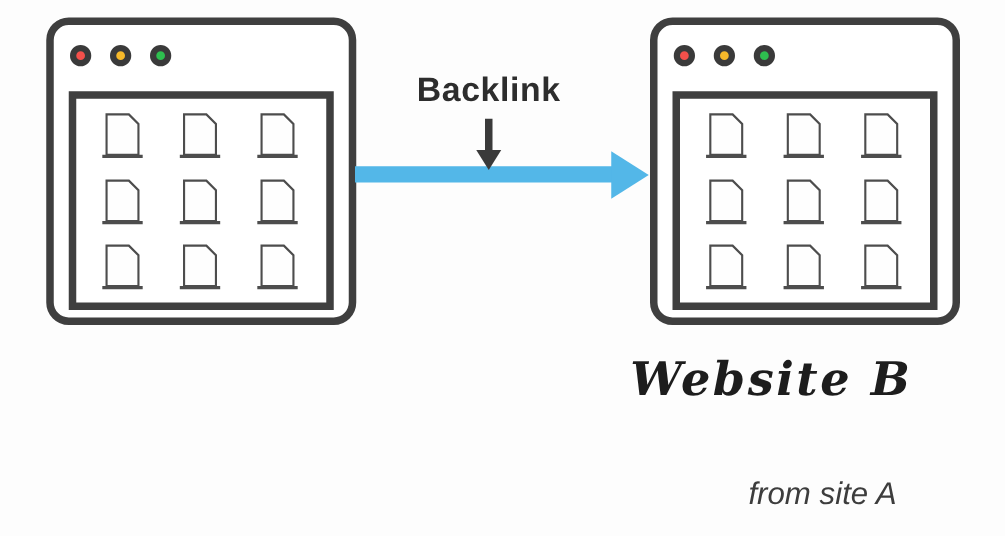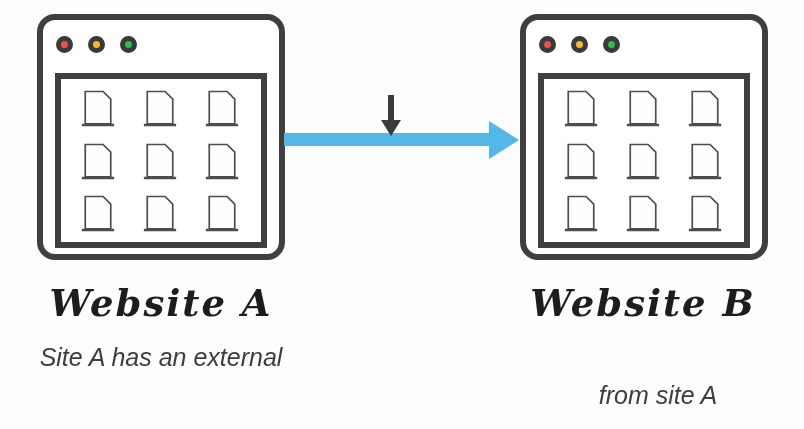--- a/index.html
+++ b/index.html
@@ -45,21 +45,21 @@
     font-size:27px;font-weight:bold;color:#2d2d2d;letter-spacing:0.5px;}
   .down-shaft{position:absolute;left:388px;top:95px;width:6px;height:26px;background:var(--arrow-dark);z-index:2;}
   .down-head{position:absolute;left:381px;top:120px;width:0;height:0;z-index:2;
     border-top:16px solid var(--arrow-dark);border-left:10px solid transparent;border-right:10px solid transparent;}
 
   
   .site-title{position:absolute;top:281px;width:250px;text-align:center;
     font-family:"DejaVu Serif",serif;font-style:italic;font-weight:bold;
     font-size:37px;color:var(--text-dark);letter-spacing:2px;}
   .site-title.t-a{left:36px;}
-  .site-title.t-b{left:518px;text-align:center;}
+  .site-title.t-b{left:492px;text-align:center;}
   .caption{position:absolute;width:292px;text-align:center;font-style:italic;
     font-size:25px;line-height:32px;color:var(--text-caption);}
   .caption.c-a{left:15px;top:341px;}
   .caption.c-b{left:512px;top:347px;}
 </style>
 </head>
 <body>
 
 <div class="stage">
 
@@ -120,20 +120,21 @@
         </div>
         <div class="page">
           <svg viewBox="0 0 40 46">
             <path d="M5 3 H26 L35 12 V41 H5 Z" fill="#fefefe" stroke="#4d4d4d" stroke-width="2"></path>
             <line x1="1" y1="42.5" x2="39" y2="42.5" stroke="#4d4d4d" stroke-width="3"></line>
           </svg>
         </div>
       </div>
   </div>
 
+  <div class="backlink-label">Backlink</div>
   <div class="down-shaft"></div>
   <div class="down-head"></div>
   <div class="blk-shaft"></div>
   <div class="blk-head"></div>
 
   <div class="browser win-b">
     <div class="lights">
       <div class="dot red"></div>
       <div class="dot yellow"></div>
       <div class="dot green"></div>
@@ -189,24 +190,23 @@
         </div>
         <div class="page">
           <svg viewBox="0 0 40 46">
             <path d="M5 3 H26 L35 12 V41 H5 Z" fill="#fefefe" stroke="#4d4d4d" stroke-width="2"></path>
             <line x1="1" y1="42.5" x2="39" y2="42.5" stroke="#4d4d4d" stroke-width="3"></line>
           </svg>
         </div>
       </div>
   </div>
 
-  <div class="site-title t-a">Website A</div>
   <div class="site-title t-b">Website B</div>
 
   <div class="caption c-a">
-    <span>Site A has an external</span><br>
+    <br>
   </div>
   <div class="caption c-b">
     <br>
     <span>from site A</span>
   </div>
 
 </div>
 
 </body></html>

